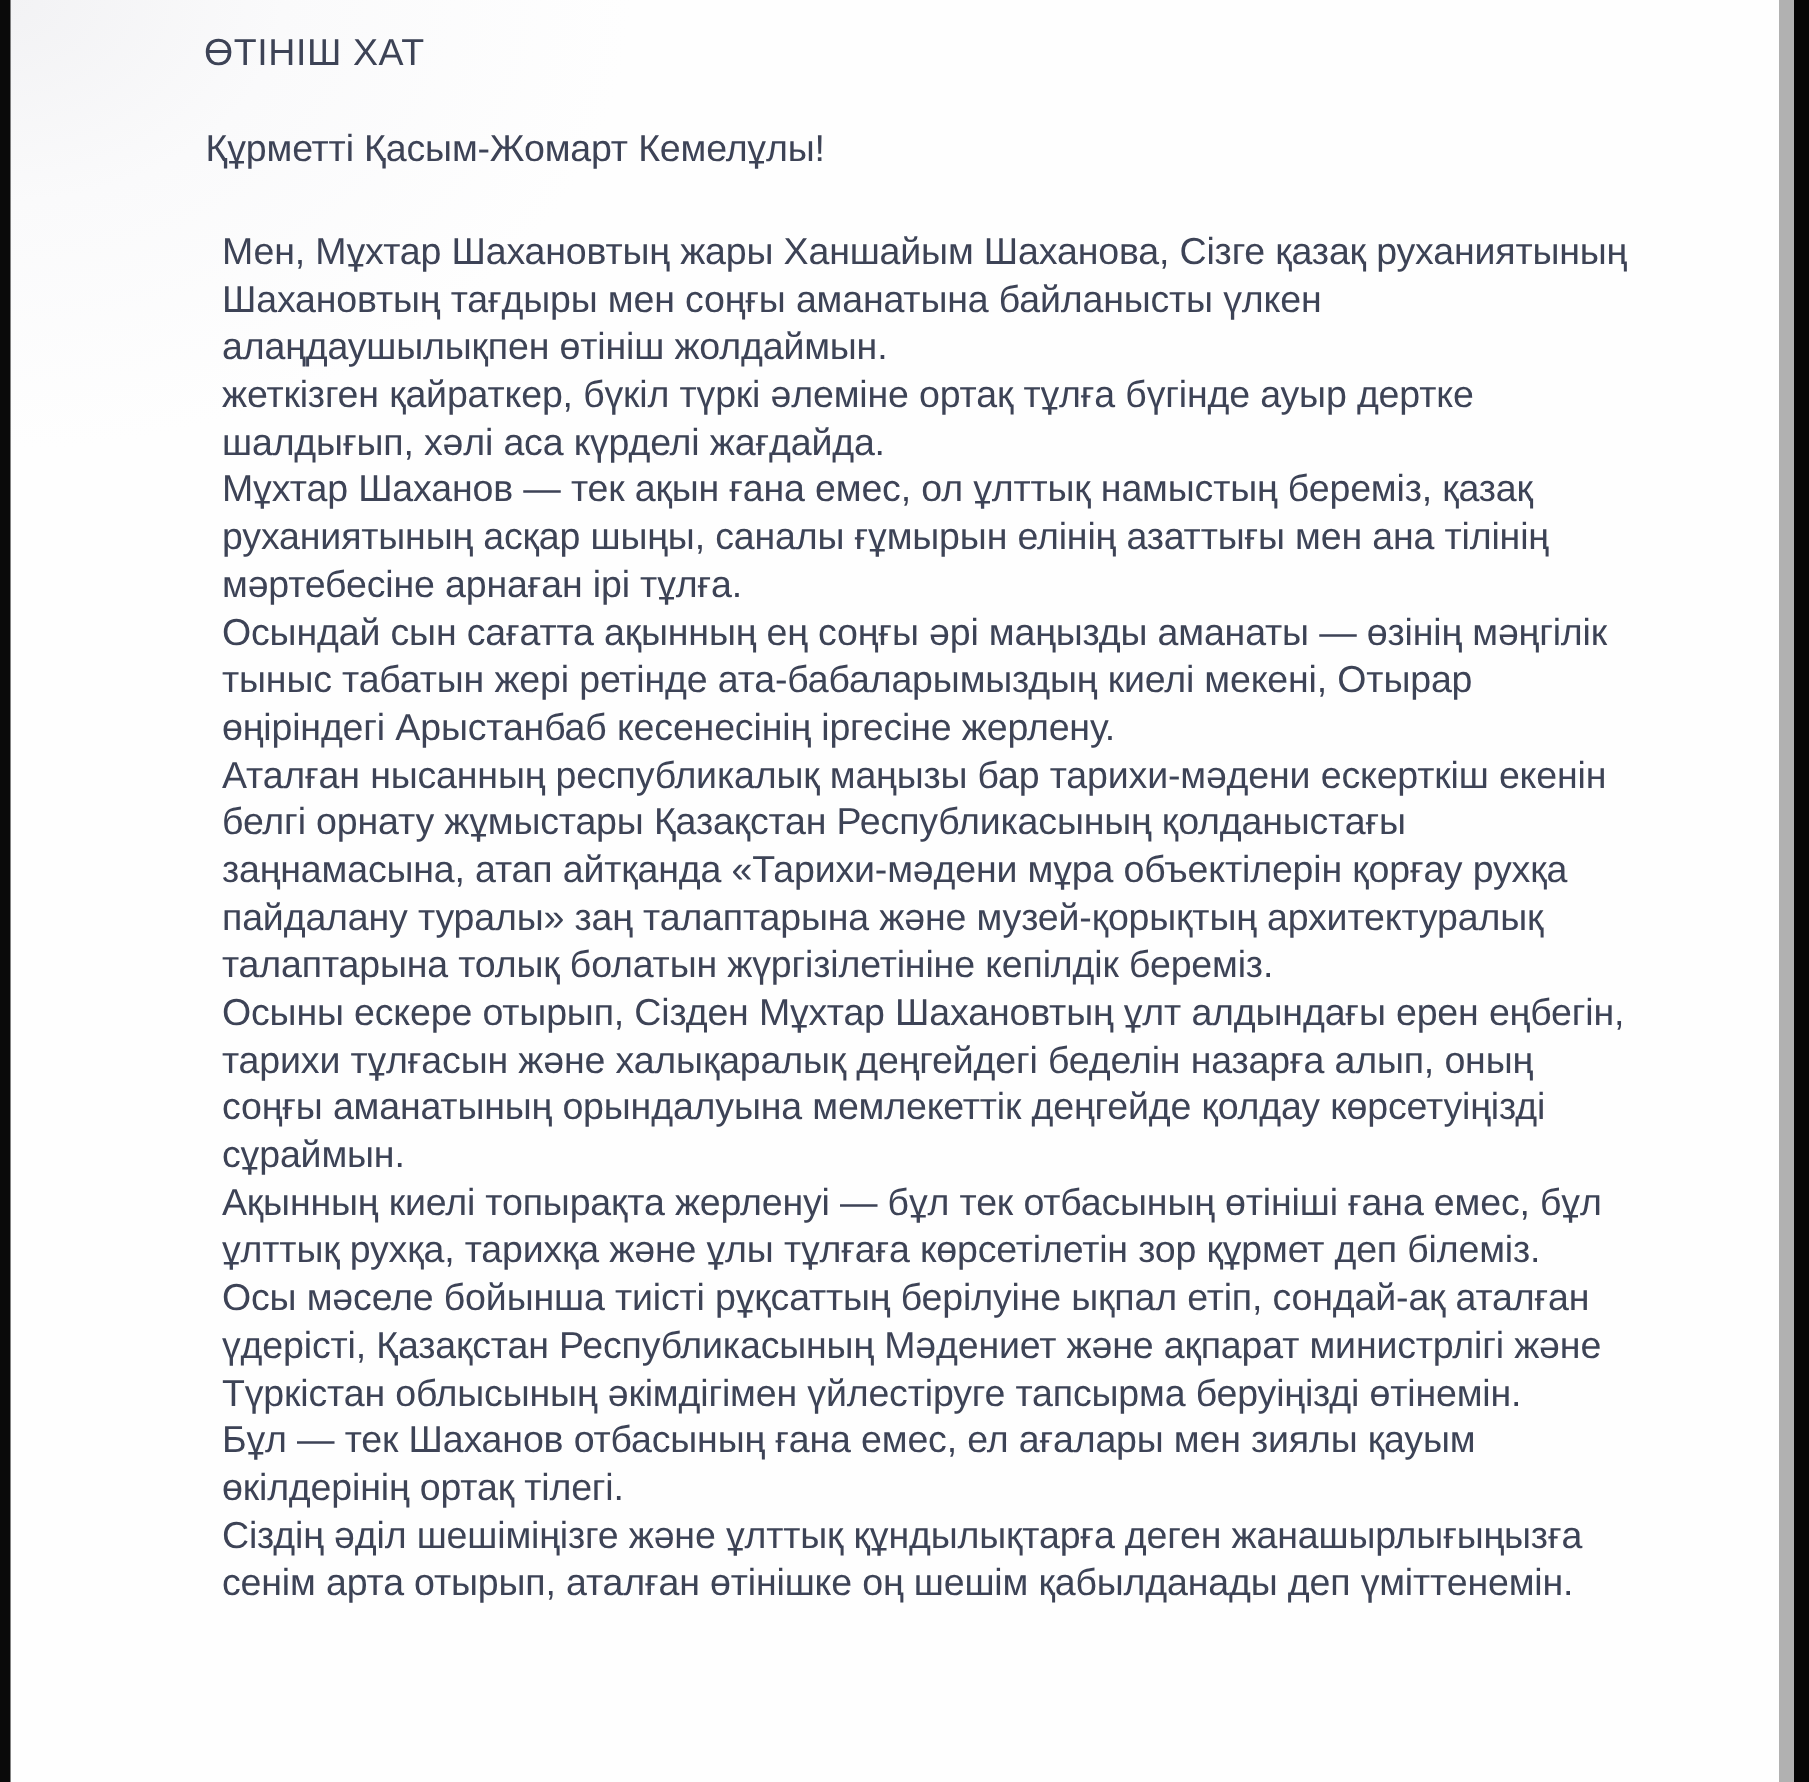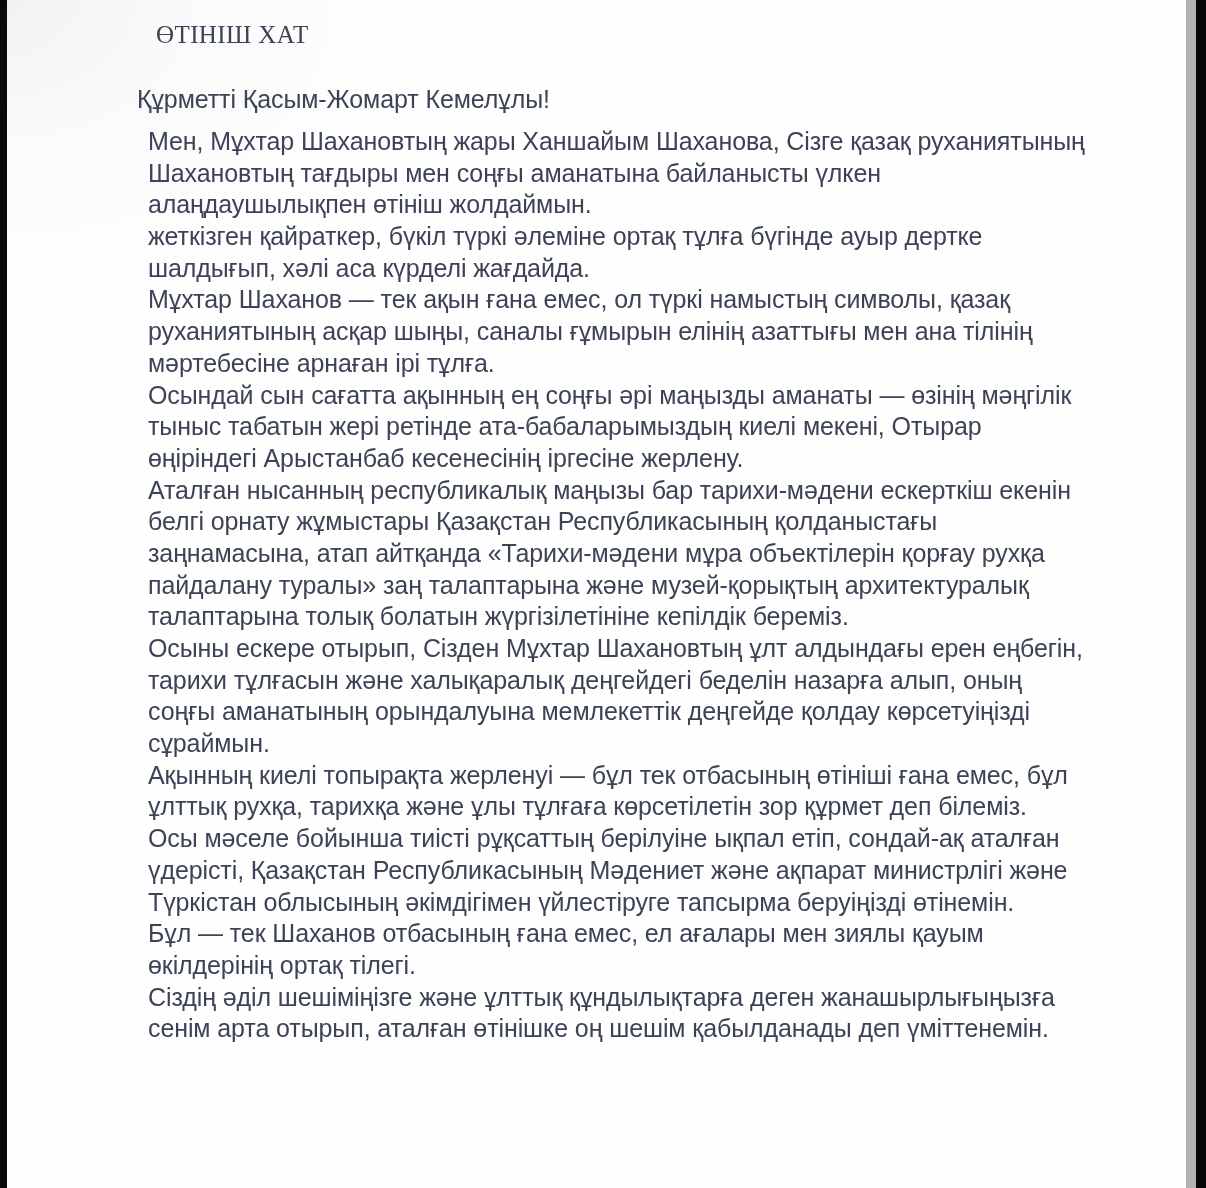--- a/index.html
+++ b/index.html
@@ -43,34 +43,33 @@
   }
   .doc-text {
     color: #3d4356;
     font-size: 25px;
     letter-spacing: -0.1px;
     white-space: nowrap;
   }
   .title {
     position: absolute;
     top: 20px;
-    left: 156px;
+    left: 136px;
     line-height: 30px;
     letter-spacing: 0.4px;
-    font-family: Liberation Serif, serif;
   }
   .salutation {
     position: absolute;
     top: 84px;
     left: 137px;
     line-height: 30px;
   }
   .body-block {
     position: absolute;
-    top: 126px;
+    top: 153px;
     left: 148px;
     width: 1030px;
   }
   .line {
     line-height: 31.7px;
     height: 31.7px;
   }
 </style>
 </head>
 <body>
@@ -79,21 +78,21 @@
   <div class="doc-text title">ӨТІНІШ ХАТ</div>
 
   <div class="doc-text salutation">Құрметті Қасым-Жомарт Кемелұлы!</div>
 
   <div class="doc-text body-block">
       <div class="line">Мен, Мұхтар Шахановтың жары Ханшайым Шаханова, Сізге қазақ руханиятының</div>
       <div class="line">Шахановтың тағдыры мен соңғы аманатына байланысты үлкен</div>
       <div class="line">алаңдаушылықпен өтініш жолдаймын.</div>
       <div class="line">жеткізген қайраткер, бүкіл түркі әлеміне ортақ тұлға бүгінде ауыр дертке</div>
       <div class="line">шалдығып, хәлі аса күрделі жағдайда.</div>
-      <div class="line">Мұхтар Шаханов — тек ақын ғана емес, ол түркі намыстың символы, қазақ</div>
+      <div class="line">Мұхтар Шаханов — тек ақын ғана емес, ол ұлттық намыстың береміз, қазақ</div>
       <div class="line">руханиятының асқар шыңы, саналы ғұмырын елінің азаттығы мен ана тілінің</div>
       <div class="line">мәртебесіне арнаған ірі тұлға.</div>
       <div class="line">Осындай сын сағатта ақынның ең соңғы әрі маңызды аманаты — өзінің мәңгілік</div>
       <div class="line">тыныс табатын жері ретінде ата-бабаларымыздың киелі мекені, Отырар</div>
       <div class="line">өңіріндегі Арыстанбаб кесенесінің іргесіне жерлену.</div>
       <div class="line">Аталған нысанның республикалық маңызы бар тарихи-мәдени ескерткіш екенін</div>
       <div class="line">белгі орнату жұмыстары Қазақстан Республикасының қолданыстағы</div>
       <div class="line">заңнамасына, атап айтқанда «Тарихи-мәдени мұра объектілерін қорғау рухқа</div>
       <div class="line">пайдалану туралы» заң талаптарына және музей-қорықтың архитектуралық</div>
       <div class="line">талаптарына толық болатын жүргізілетініне кепілдік береміз.</div>

